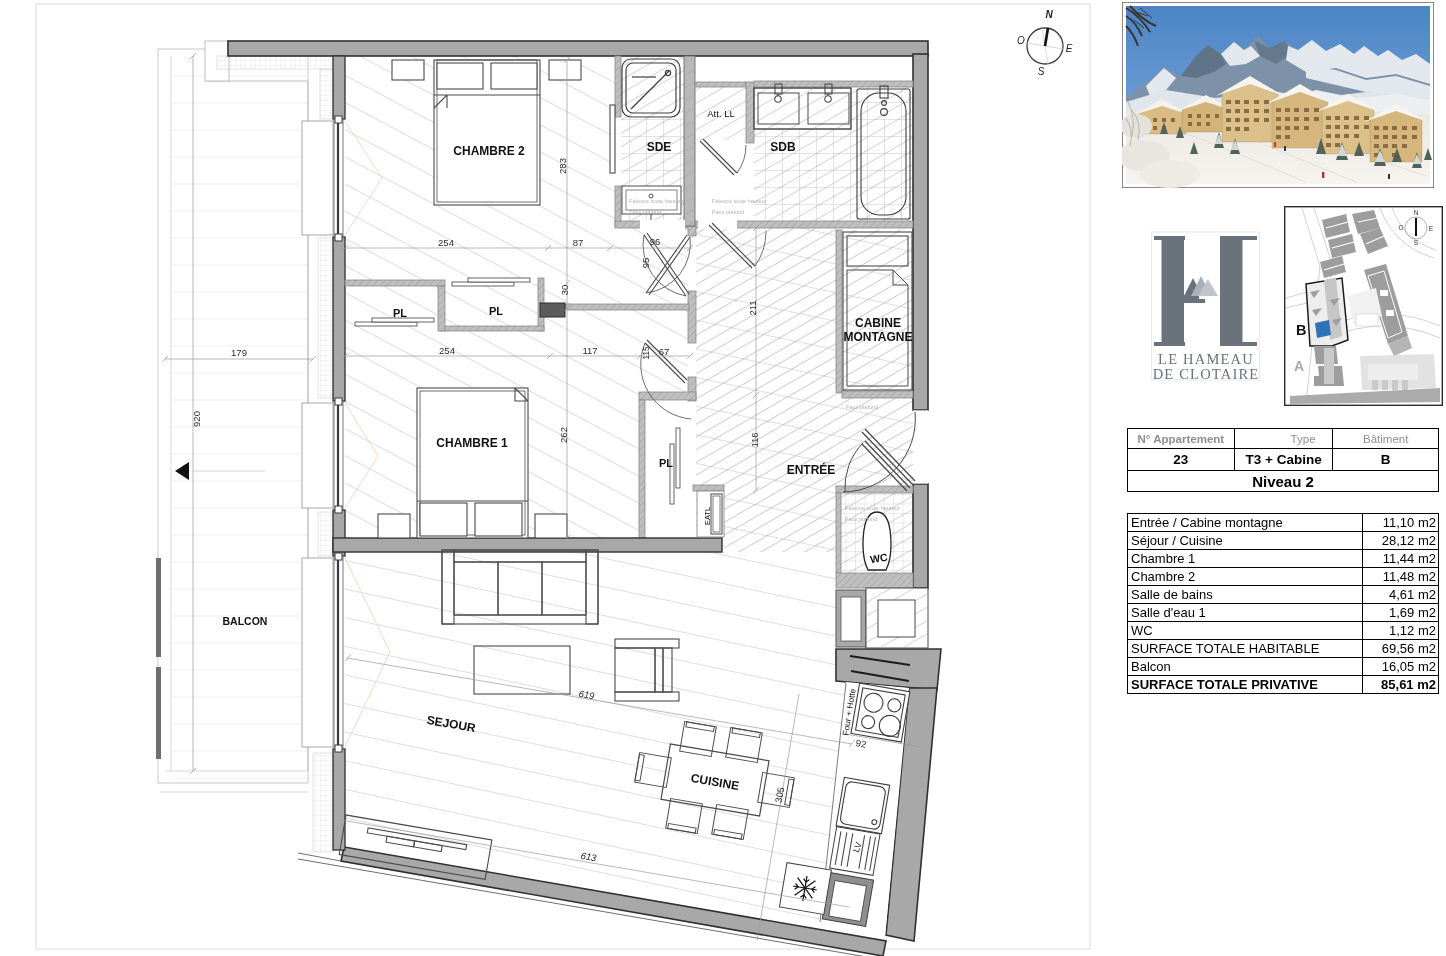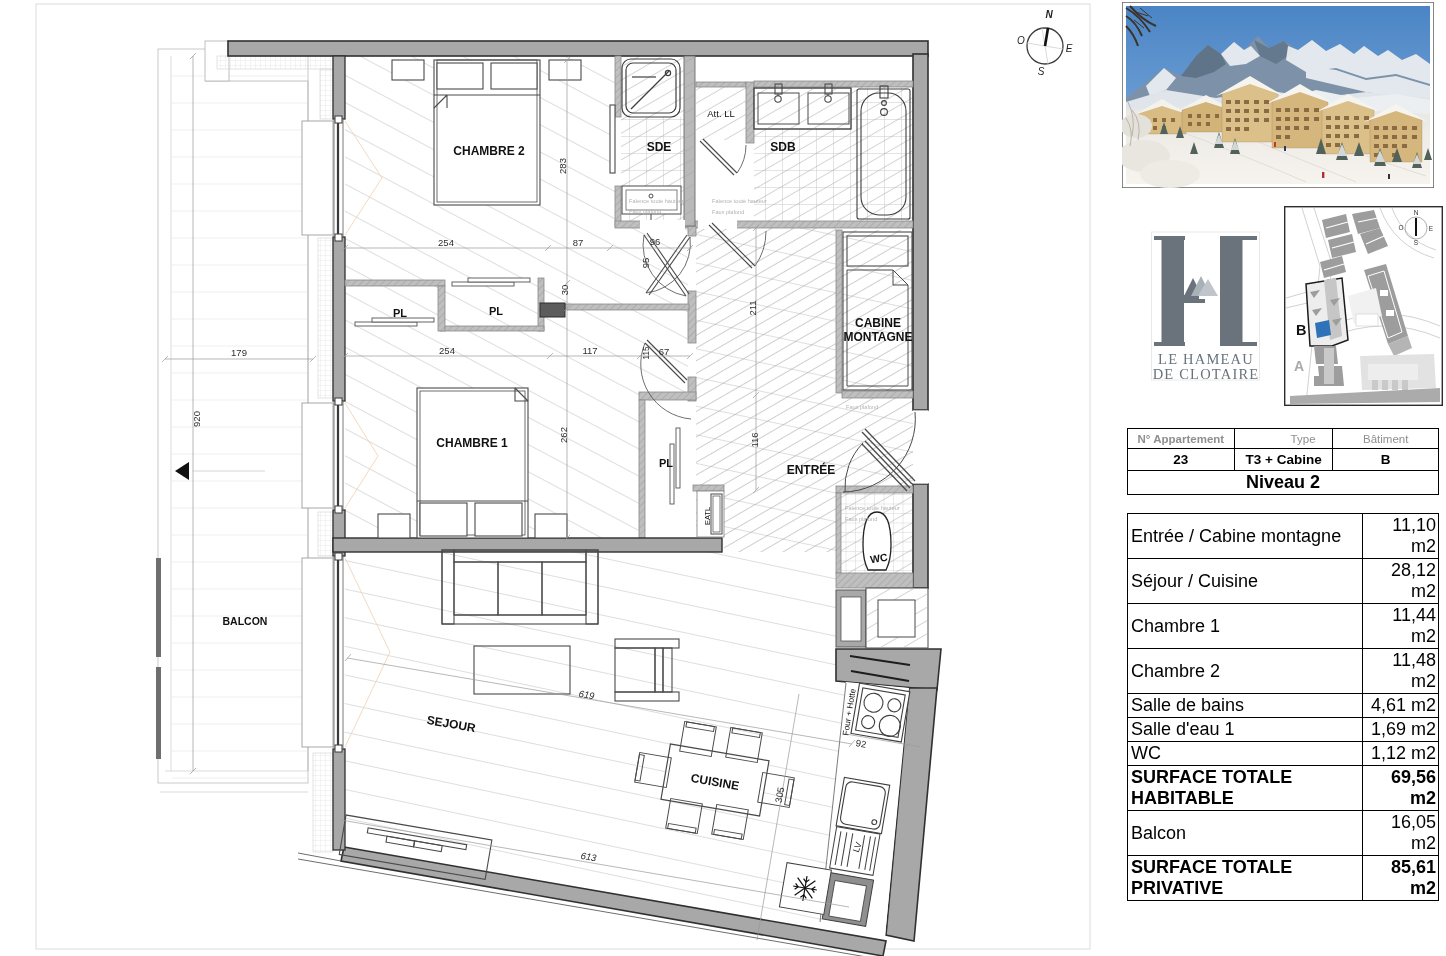--- a/index.html
+++ b/index.html
@@ -876,27 +876,27 @@
       <tr style="height:20px;">
     <td style="border:1.4px solid #000;width:107px;text-align:center;color:#8f8f8f;font-size:11.5px;font-weight:bold;">N° Appartement</td>
     <td style="border:1.4px solid #000;width:99px;text-align:center;color:#8f8f8f;font-size:11.5px;padding-left:40px;">Type</td>
     <td style="border:1.4px solid #000;width:106px;text-align:center;color:#8f8f8f;font-size:11.5px;">Bâtiment</td>
   </tr>
   <tr style="height:22px;font-weight:bold;font-size:13.5px;">
     <td style="border:1.4px solid #000;text-align:center;">23</td>
     <td style="border:1.4px solid #000;text-align:center;">T3 + Cabine</td>
     <td style="border:1.4px solid #000;text-align:center;">B</td>
   </tr>
-  <tr style="height:21px;font-weight:bold;font-size:18px;">
+  <tr style="height:21px;font-weight:bold;font-size:15px;">
     <td colspan="3" style="border:1.4px solid #000;text-align:center;">Niveau 2</td>
   </tr>
 </tbody>
   </table>
 
-<table class="abs" style="left:1127px;top:513px;width:312px;font-size:18px;color:#000;">
+<table class="abs" style="left:1127px;top:513px;width:312px;font-size:13px;color:#000;">
   <tbody>
       <tr style="height:17px;">
         <td style="border:1.2px solid #000;padding-left:3px;">Entrée / Cabine montagne</td>
         <td style="border:1.2px solid #000;width:76px;text-align:right;padding-right:2px;">11,10 m2</td>
       </tr>
   <tr style="height:17px;">
         <td style="border:1.2px solid #000;padding-left:3px;">Séjour / Cuisine</td>
         <td style="border:1.2px solid #000;text-align:right;padding-right:2px;">28,12 m2</td>
       </tr>
   <tr style="height:17px;">
@@ -912,21 +912,21 @@
         <td style="border:1.2px solid #000;text-align:right;padding-right:2px;">4,61 m2</td>
       </tr>
   <tr style="height:17px;">
         <td style="border:1.2px solid #000;padding-left:3px;">Salle d'eau 1</td>
         <td style="border:1.2px solid #000;text-align:right;padding-right:2px;margin-left:20px;">1,69 m2</td>
       </tr>
   <tr style="height:17px;">
         <td style="border:1.2px solid #000;padding-left:3px;">WC</td>
         <td style="border:1.2px solid #000;text-align:right;padding-right:2px;">1,12 m2</td>
       </tr>
-  <tr style="height:17px;font-weight:bold;">
+  <tr style="height:17px;font-weight:normal;">
         <td style="border:1.2px solid #000;padding-left:3px;">SURFACE TOTALE HABITABLE</td>
         <td style="border:1.2px solid #000;text-align:right;padding-right:2px;padding-left:12px;">69,56 m2</td>
       </tr>
   <tr style="height:17px;">
         <td style="border:1.2px solid #000;padding-left:3px;">Balcon</td>
         <td style="border:1.2px solid #000;text-align:right;padding-right:2px;">16,05 m2</td>
       </tr>
   <tr style="height:17px;font-weight:bold;">
         <td style="border:1.2px solid #000;padding-left:3px;">SURFACE TOTALE PRIVATIVE</td>
         <td style="border:1.2px solid #000;text-align:right;padding-right:2px;">85,61 m2</td>

